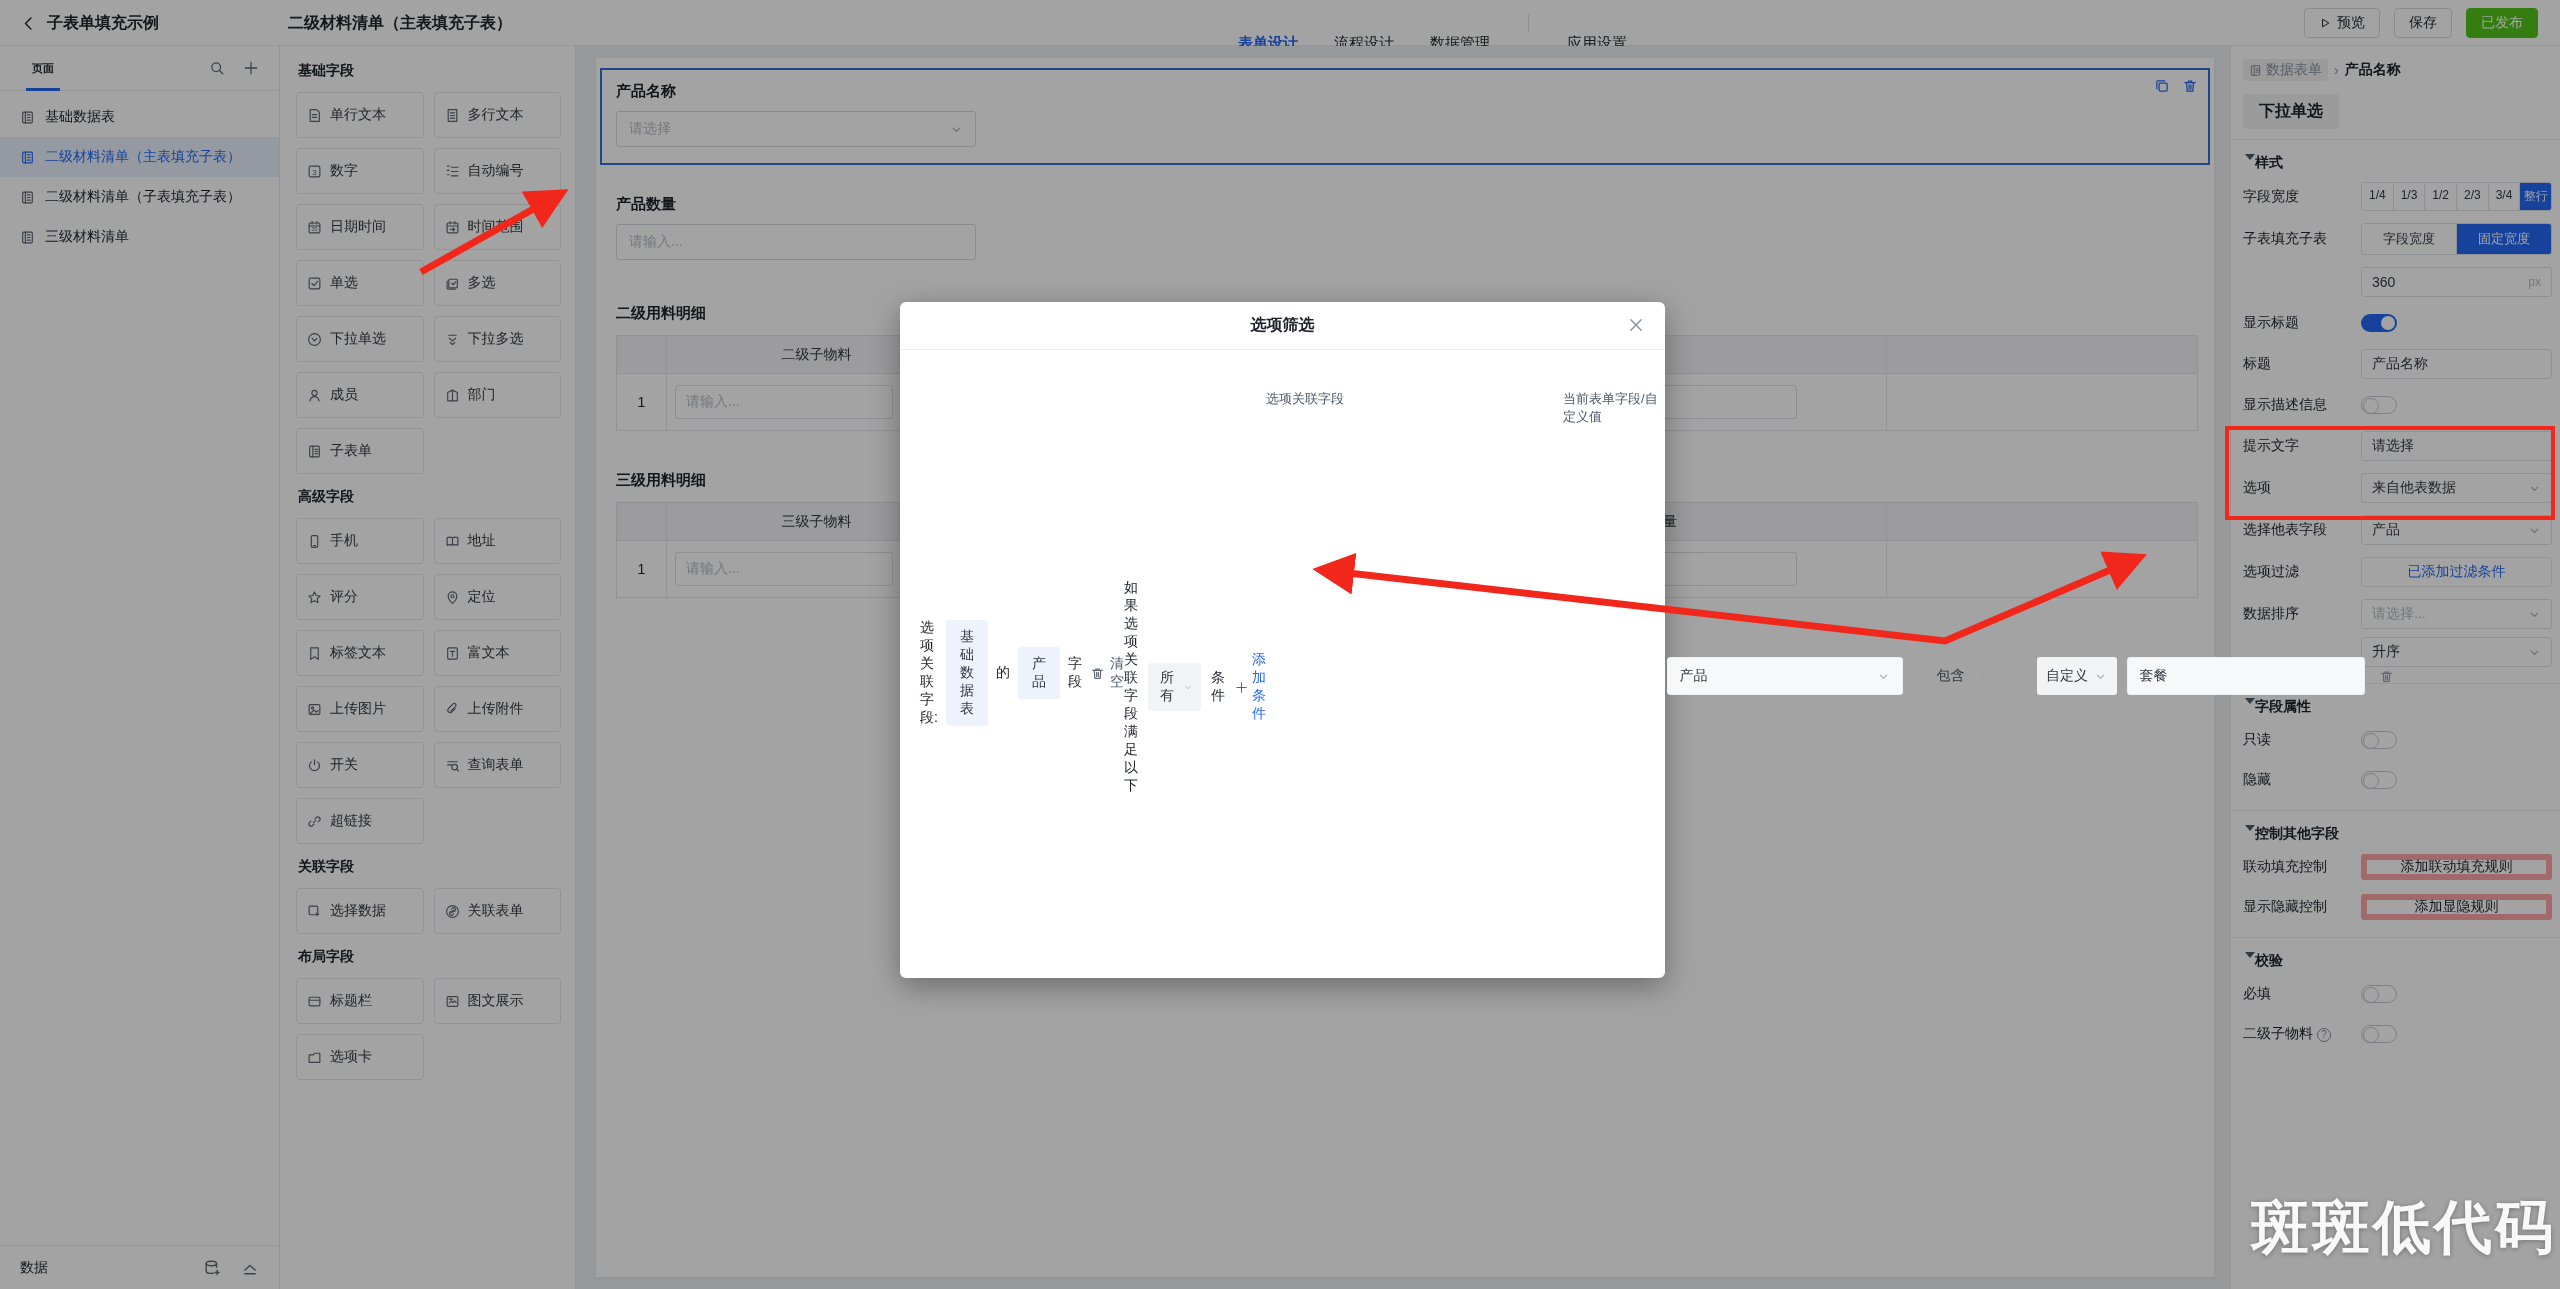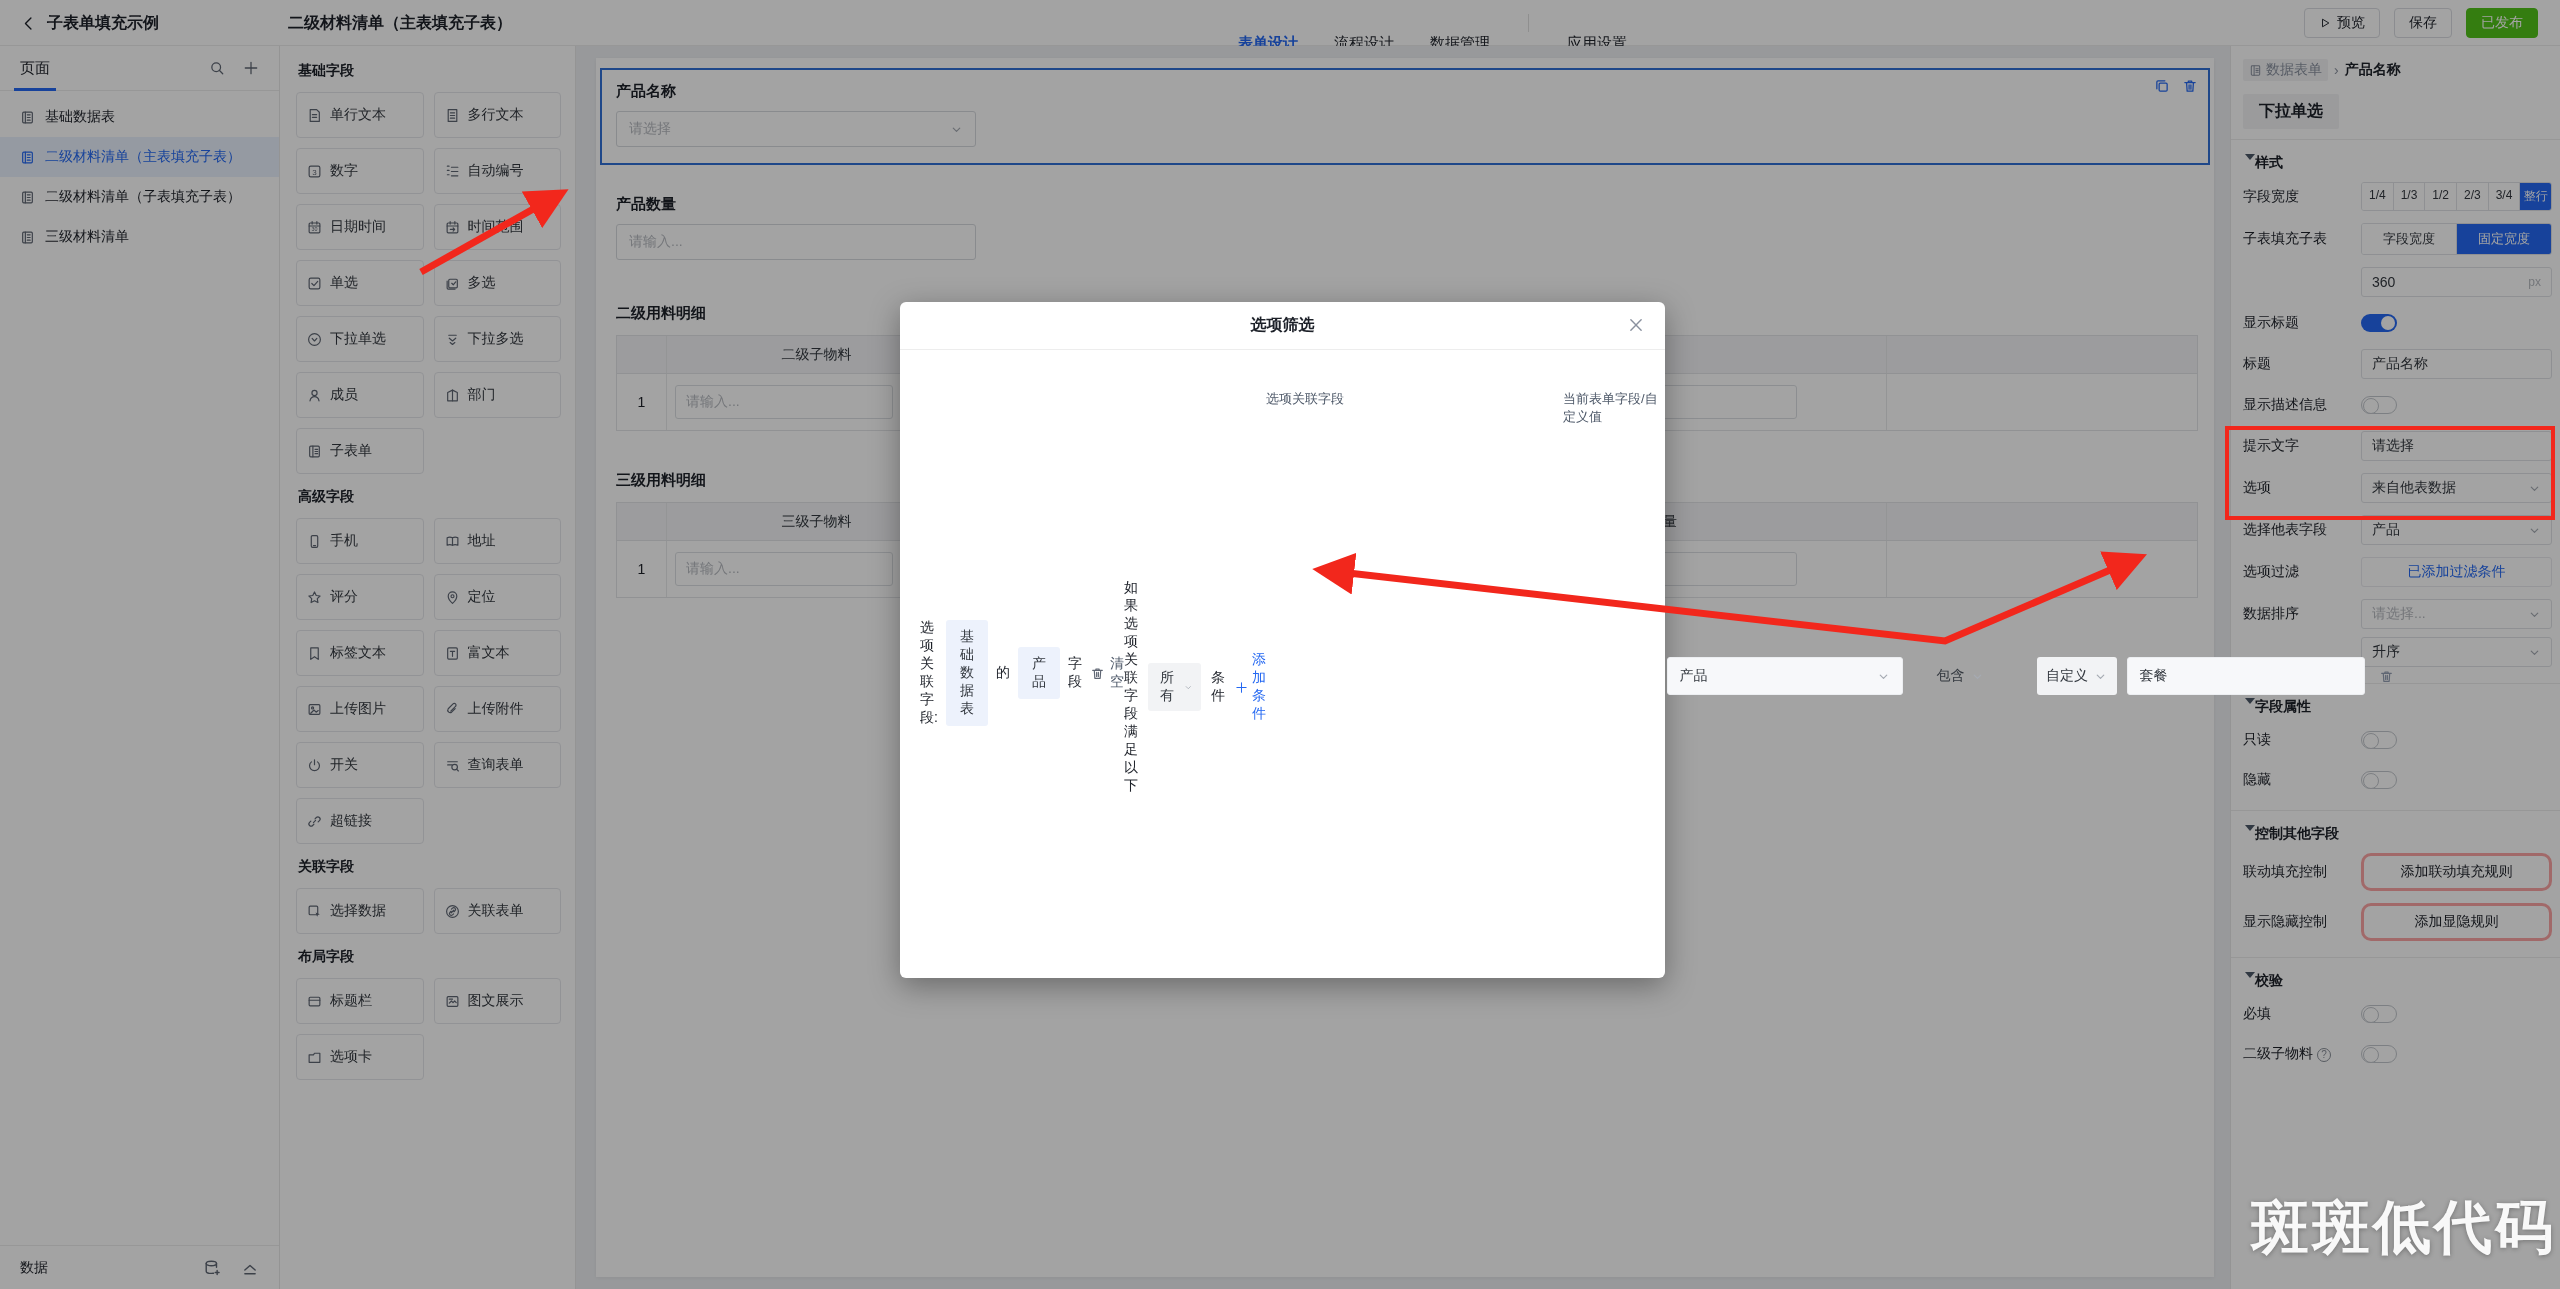--- a/index.html
+++ b/index.html
@@ -19,21 +19,21 @@
 .tb-tab.active::after { content:""; position:absolute; left:-4px; right:-4px; bottom:3px; height:4px; background:#2468f2; border-radius:2px; }
 .tb-sep { width:1px; height:18px; background:#e0e0e0; margin:0 2px; }
 .tb-actions { position:absolute; right:22px; top:8px; display:flex; gap:14px; }
 .btn { height:30px; padding:0 14px; border:1px solid #d9dce1; border-radius:4px; background:#fff; display:flex; align-items:center; gap:6px; font-size:14px; color:#1d2129; cursor:pointer; }
 .btn-green { background:#52c41a; border-color:#52c41a; color:#fff; }
 .btn .ic { width:12px; height:12px; stroke:#1d2129; }
 
 
 .sidebar { position:absolute; left:0; top:46px; bottom:0; width:280px; background:#fff; border-right:1px solid #e8e8e8; }
 .sb-head { height:45px; display:flex; align-items:center; padding:0 20px; border-bottom:1px solid #ededed; }
-.sb-tab { font-size:15px; font-weight:normal; position:relative; height:45px; display:flex; align-items:center; }
+.sb-tab { font-size:11px; font-weight:bold; position:relative; height:45px; display:flex; align-items:center;margin-left:12px; }
 .sb-tab::after { content:""; position:absolute; left:-6px; right:-6px; bottom:0; height:3px; background:#2468f2; }
 .sb-headicons { margin-left:auto; display:flex; gap:18px; }
 .sb-headicons .ic { width:16px; height:16px; }
 .sb-list { padding-top:6px; }
 .sb-item { height:40px; display:flex; align-items:center; gap:10px; padding:0 20px; font-size:14px; color:#1d2129; cursor:pointer; white-space:nowrap; }
 .sb-item.sel { background:#e9f1fd; color:#2468f2; }
 .sb-item.sel .ic { stroke:#2468f2; }
 .sb-foot { position:absolute; left:0; right:0; bottom:0; height:44px; border-top:1px solid #ededed; display:flex; align-items:center; padding:0 20px; font-size:14px; }
 .sb-footicons { margin-left:auto; display:flex; gap:20px; }
 .sb-footicons .ic { width:18px; height:18px; }
@@ -96,21 +96,21 @@
 .pinput .unit { margin-left:auto; color:#b7bac0; font-size:12px; }
 .pselect { width:100%; height:30px; border:1px solid #e0e2e6; border-radius:3px; display:flex; align-items:center; padding:0 10px; color:#33383f; background:#fff; cursor:pointer; }
 .pselect .chev { margin-left:auto; }
 .pselect.ph { color:#b7bac0; }
 .toggle { width:36px; height:18px; border-radius:9px; position:relative; cursor:pointer; }
 .toggle.off { border:1px solid #c3c7cd; background:#fff; }
 .toggle.off::before { content:""; position:absolute; left:1px; top:1px; width:14px; height:14px; border-radius:50%; border:1px solid #c3c7cd; background:#fff; }
 .toggle.on { background:#2468f2; }
 .toggle.on::before { content:""; position:absolute; right:2px; top:2px; width:14px; height:14px; border-radius:50%; background:#fff; }
 .plink-box { width:100%; height:30px; border:1px solid #e9eaee; border-radius:3px; display:flex; align-items:center; justify-content:center; color:#2468f2; cursor:pointer; }
-.pbtn { width:100%; height:38px; border:3px solid #fca5a5; border-radius:10px; display:flex; align-items:center; justify-content:center; background:#fff; color:#1d2129; cursor:pointer; }
+.pbtn { width:100%; height:26px; border:6px solid #fca5a5; border-radius:3px; display:flex; align-items:center; justify-content:center; background:#fff; color:#1d2129; cursor:pointer; }
 .sort2 { margin-top:-4px; }
 .qmark { display:inline-flex; width:14px; height:14px; border:1px solid #8a8f99; border-radius:50%; color:#8a8f99; font-size:10px; align-items:center; justify-content:center; margin-left:4px; }
 
 
 .dim { position:absolute; inset:0; background:rgba(0,0,0,.36); z-index:40; }
 
 
 .modal { position:absolute; left:900px; top:302px; width:765px; height:676px; background:#fff; border-radius:6px; box-shadow:0 8px 30px rgba(0,0,0,.35); z-index:50; display:flex; flex-direction:column; }
 .m-head { height:48px; border-bottom:1px solid #ededed; display:flex; align-items:center; justify-content:center; font-size:16px; font-weight:bold; position:relative; flex:none; }
 .m-close { position:absolute; right:18px; top:14px; width:20px; height:20px; cursor:pointer; }

